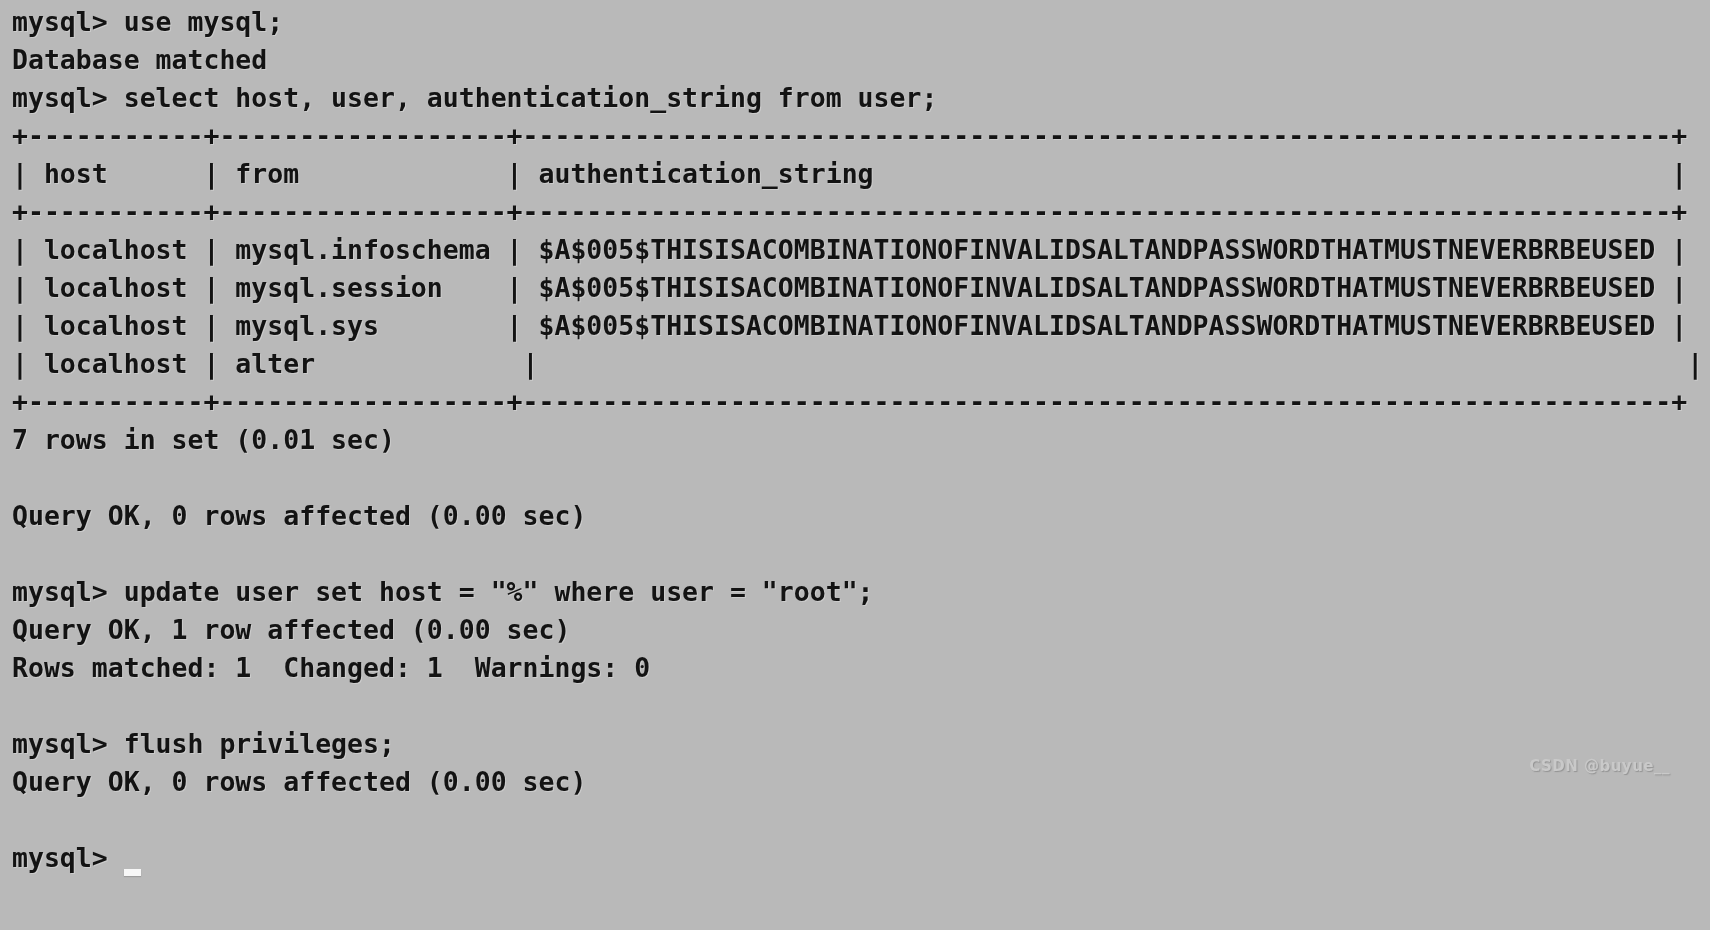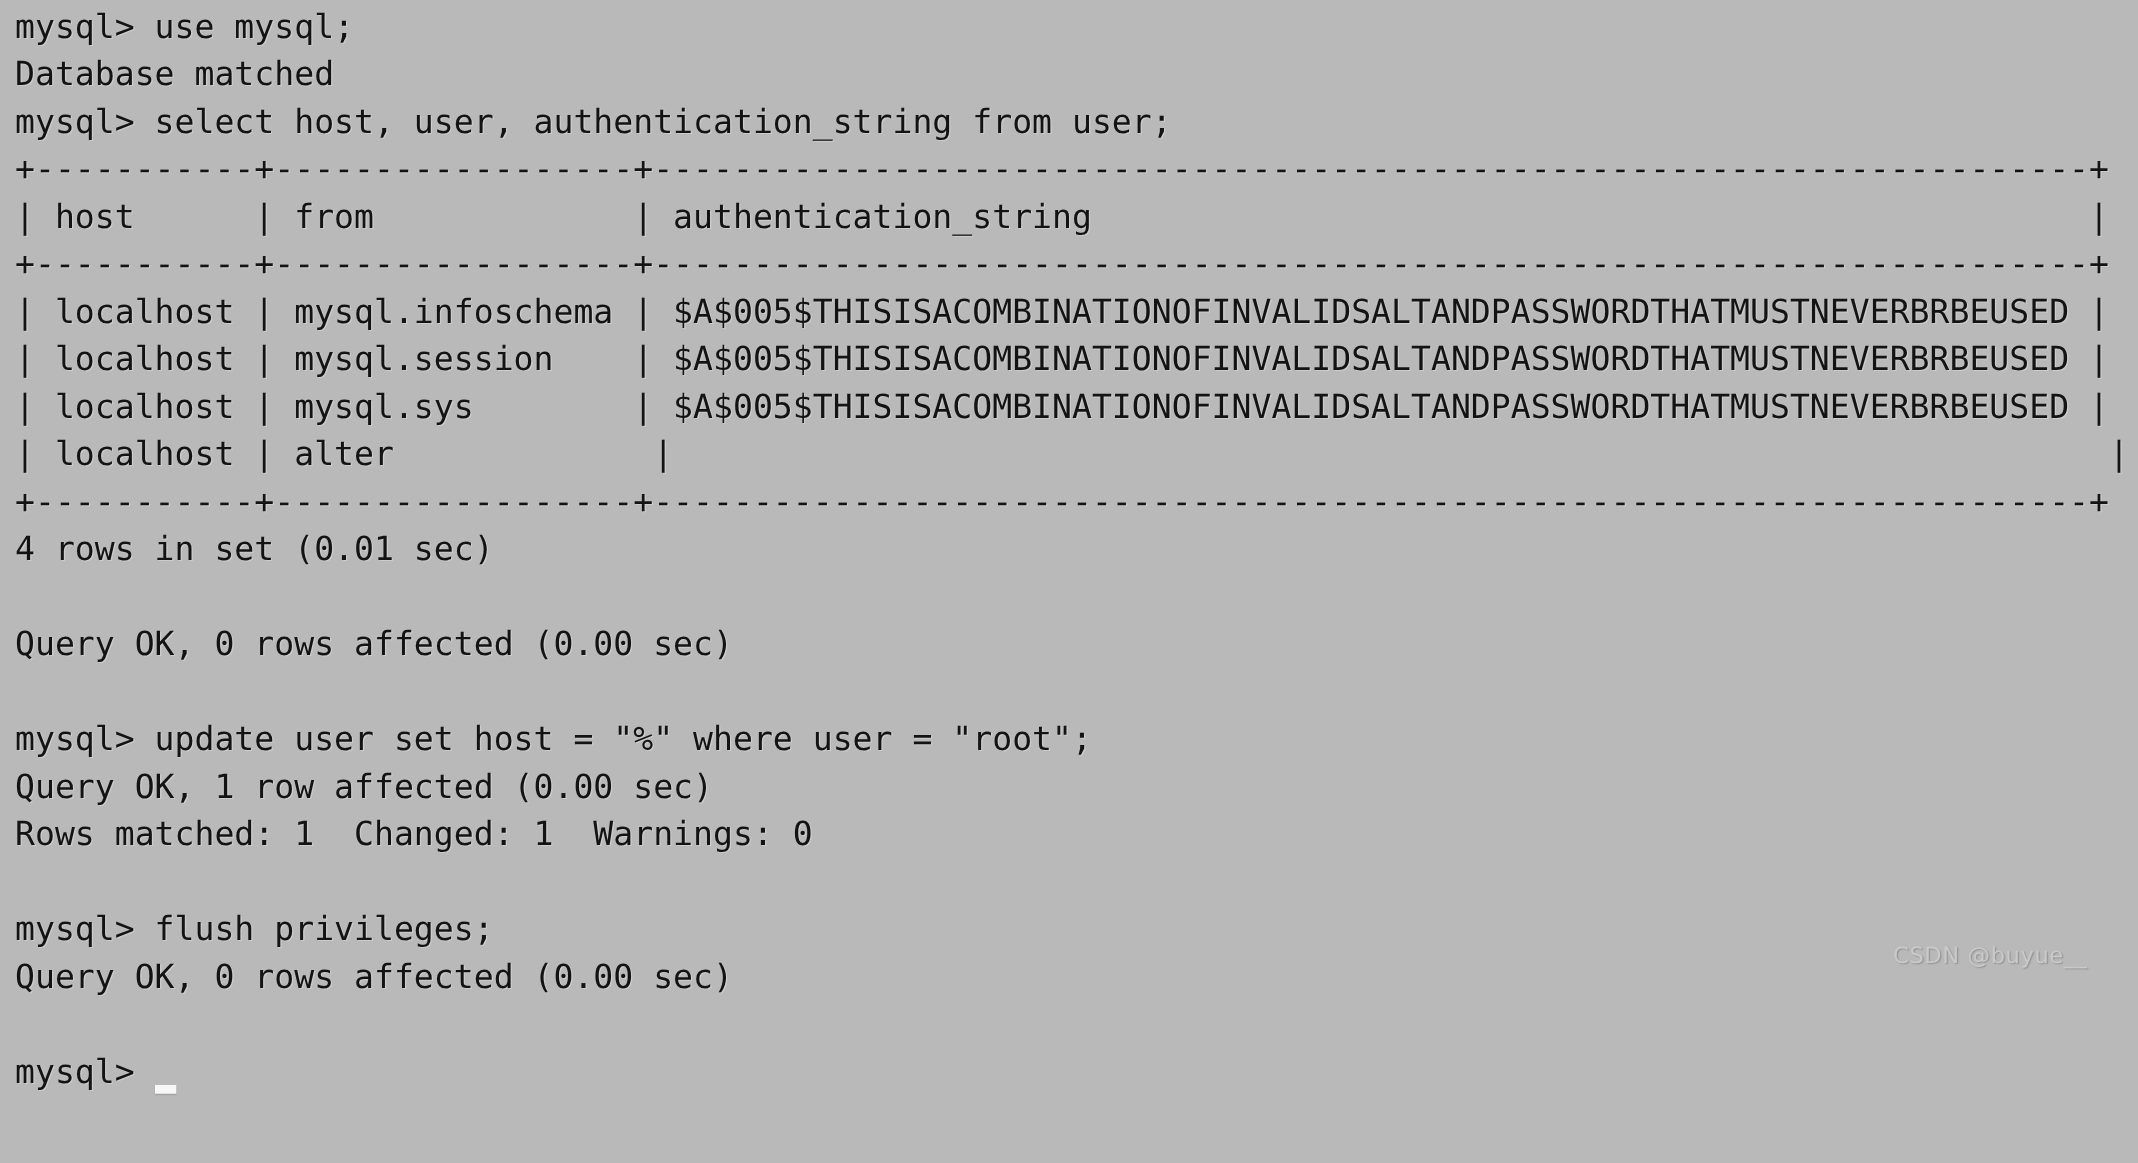--- a/index.html
+++ b/index.html
@@ -13,41 +13,42 @@
   .terminal {
     position: relative;
     width: 1710px;
     height: 790px;
     box-sizing: border-box;
     padding: 3px 17px 0 12px;
     font-family: "DejaVu Sans Mono", monospace;
     font-size: 26.5px;
     color: #131313;
     text-shadow: 1px 1px 0 rgba(255,255,255,0.28);
+    font-weight: bold;
   }
   .line {
     white-space: pre;
     height: 38px;
     line-height: 38px;
   }
   .prompt-line { position: relative; }
   .cursor {
     display: inline-block;
     width: 17px;
     height: 7px;
     background: #f7f7f7;
     transform: translateY(9px);
     box-shadow: 0 1px 1px rgba(0,0,0,0.15);
   }
   .watermark {
     position: absolute;
     right: 40px;
     bottom: 15px;
     font-family: "DejaVu Sans", sans-serif;
-    font-size: 18px;
+    font-size: 15px;
     color: #c9c9c9;
     text-shadow: 1px 1px 1px rgba(80,80,80,0.35);
     letter-spacing: 0.5px;
   }
 </style>
 </head>
 <body>
 
 <div class="terminal">
   <div id="output">
@@ -55,21 +56,21 @@
       <div class="line">Database matched</div>
       <div class="line">mysql&gt; select host, user, authentication_string from user;</div>
       <div class="line">+-----------+------------------+------------------------------------------------------------------------+</div>
       <div class="line">| host      | from             | authentication_string                                                  |</div>
       <div class="line">+-----------+------------------+------------------------------------------------------------------------+</div>
       <div class="line">| localhost | mysql.infoschema | $A$005$THISISACOMBINATIONOFINVALIDSALTANDPASSWORDTHATMUSTNEVERBRBEUSED |</div>
       <div class="line">| localhost | mysql.session    | $A$005$THISISACOMBINATIONOFINVALIDSALTANDPASSWORDTHATMUSTNEVERBRBEUSED |</div>
       <div class="line">| localhost | mysql.sys        | $A$005$THISISACOMBINATIONOFINVALIDSALTANDPASSWORDTHATMUSTNEVERBRBEUSED |</div>
       <div class="line">| localhost | alter             |                                                                        |</div>
       <div class="line">+-----------+------------------+------------------------------------------------------------------------+</div>
-      <div class="line">4 rows in set (0.01 sec)</div>
+      <div class="line">7 rows in set (0.01 sec)</div>
       <div class="line"></div>
       <div class="line">Query OK, 0 rows affected (0.00 sec)</div>
       <div class="line"></div>
       <div class="line">mysql&gt; update user set host = "%" where user = "root";</div>
       <div class="line">Query OK, 1 row affected (0.00 sec)</div>
       <div class="line">Rows matched: 1  Changed: 1  Warnings: 0</div>
       <div class="line"></div>
       <div class="line">mysql&gt; flush privileges;</div>
       <div class="line">Query OK, 0 rows affected (0.00 sec)</div>
       <div class="line"></div>

